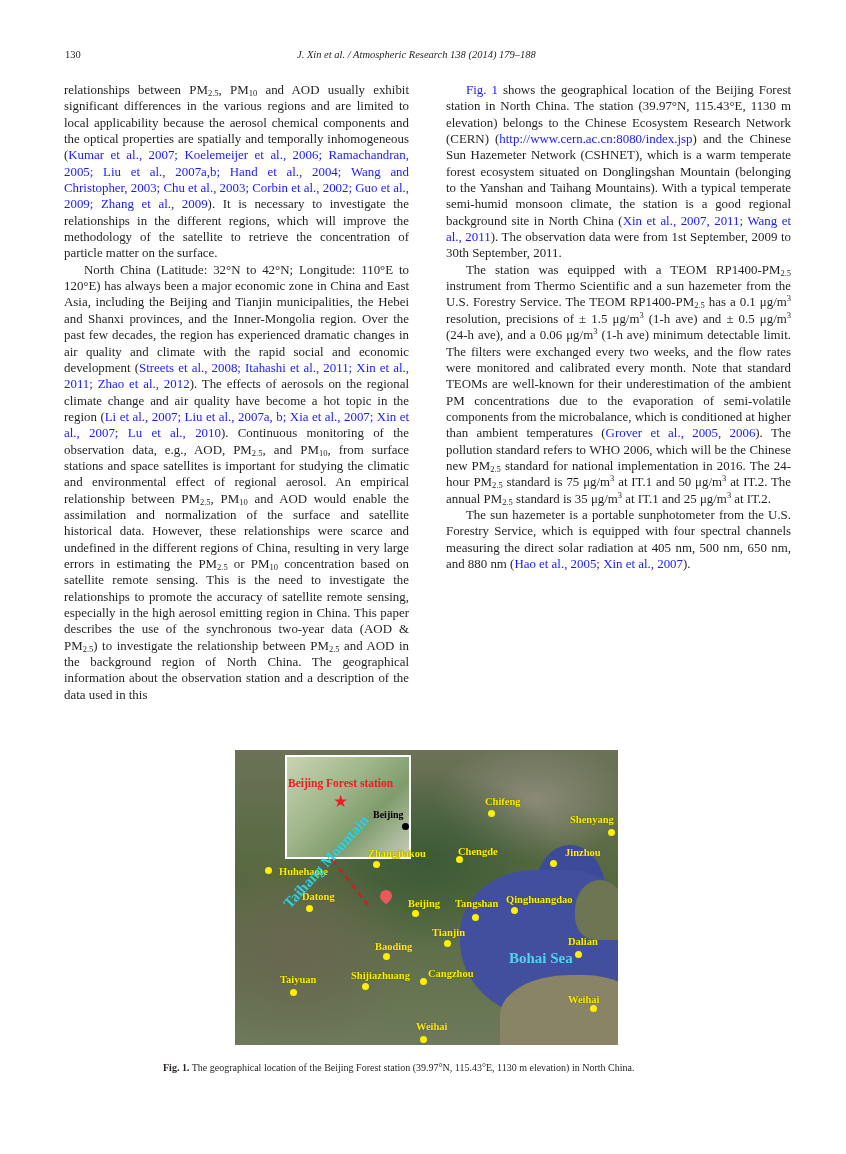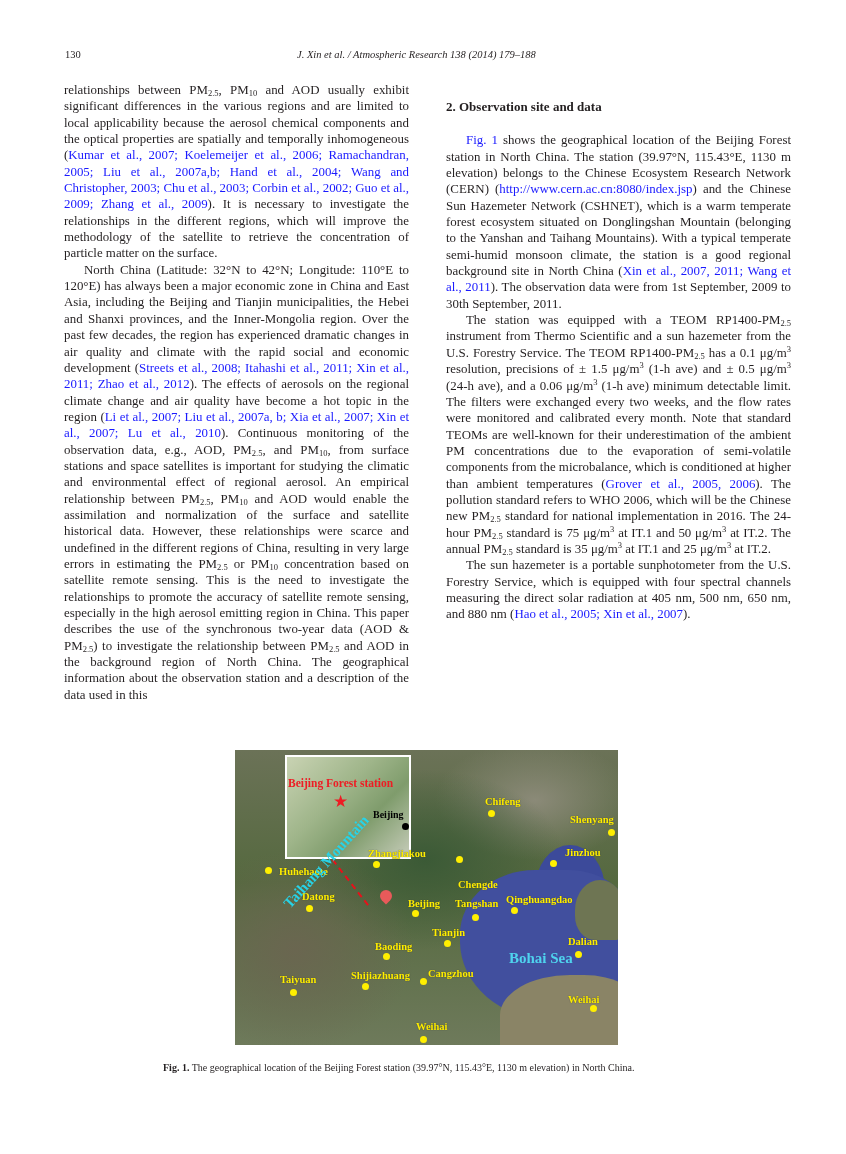--- a/index.html
+++ b/index.html
@@ -47,21 +47,20 @@
 
 <div class="hdr hdr-num">130</div>
 <div class="hdr hdr-title">J. Xin et al. / Atmospheric Research 138 (2014) 179–188</div>
 
 <div class="col col-left">
   <p><span>relationships between PM</span><sub>2.5</sub><span>, PM</span><sub>10</sub><span> and AOD usually exhibit significant differences in the various regions and are limited to local applicability because the aerosol chemical components and the optical properties are spatially and temporally inhomogeneous (</span><a class="lnk">Kumar et al., 2007; Koelemeijer et al., 2006; Ramachandran, 2005; Liu et al., 2007a,b; Hand et al., 2004; Wang and Christopher, 2003; Chu et al., 2003; Corbin et al., 2002; Guo et al., 2009; Zhang et al., 2009</a><span>). It is necessary to investigate the relationships in the different regions, which will improve the methodology of the satellite to retrieve the concentration of particle matter on the surface.</span></p>
   <p class="ind"><span>North China (Latitude: 32°N to 42°N; Longitude: 110°E to 120°E) has always been a major economic zone in China and East Asia, including the Beijing and Tianjin municipalities, the Hebei and Shanxi provinces, and the Inner-Mongolia region. Over the past few decades, the region has experienced dramatic changes in air quality and climate with the rapid social and economic development (</span><a class="lnk">Streets et al., 2008; Itahashi et al., 2011; Xin et al., 2011; Zhao et al., 2012</a><span>). The effects of aerosols on the regional climate change and air quality have become a hot topic in the region (</span><a class="lnk">Li et al., 2007; Liu et al., 2007a, b; Xia et al., 2007; Xin et al., 2007; Lu et al., 2010</a><span>). Continuous monitoring of the observation data, e.g., AOD, PM</span><sub>2.5</sub><span>, and PM</span><sub>10</sub><span>, from surface stations and space satellites is important for studying the climatic and environmental effect of regional aerosol. An empirical relationship between PM</span><sub>2.5</sub><span>, PM</span><sub>10</sub><span> and AOD would enable the assimilation and normalization of the surface and satellite historical data. However, these relationships were scarce and undefined in the different regions of China, resulting in very large errors in estimating the PM</span><sub>2.5</sub><span> or PM</span><sub>10</sub><span> concentration based on satellite remote sensing. This is the need to investigate the relationships to promote the accuracy of satellite remote sensing, especially in the high aerosol emitting region in China. This paper describes the use of the synchronous two-year data (AOD &amp; PM</span><sub>2.5</sub><span>) to investigate the relationship between PM</span><sub>2.5</sub><span> and AOD in the background region of North China. The geographical information about the observation station and a description of the data used in this</span></p>
 </div>
 
 <div class="col col-right">
-  <h2>2. Observation site and data</h2>
   <p class="ind"><a class="lnk">Fig. 1</a><span> shows the geographical location of the Beijing Forest station in North China. The station (39.97°N, 115.43°E, 1130 m elevation) belongs to the Chinese Ecosystem Research Network (CERN) (</span><a class="lnk">http://www.cern.ac.cn:8080/index.jsp</a><span>) and the Chinese Sun Hazemeter Network (CSHNET), which is a warm temperate forest ecosystem situated on Donglingshan Mountain (belonging to the Yanshan and Taihang Mountains). With a typical temperate semi-humid monsoon climate, the station is a good regional background site in North China (</span><a class="lnk">Xin et al., 2007, 2011; Wang et al., 2011</a><span>). The observation data were from 1st September, 2009 to 30th September, 2011.</span></p>
   <p class="ind"><span>The station was equipped with a TEOM RP1400-PM</span><sub>2.5</sub><span> instrument from Thermo Scientific and a sun hazemeter from the U.S. Forestry Service. The TEOM RP1400-PM</span><sub>2.5</sub><span> has a 0.1 μg/m</span><sup>3</sup><span> resolution, precisions of ± 1.5 μg/m</span><sup>3</sup><span> (1-h ave) and ± 0.5 μg/m</span><sup>3</sup><span> (24-h ave), and a 0.06 μg/m</span><sup>3</sup><span> (1-h ave) minimum detectable limit. The filters were exchanged every two weeks, and the flow rates were monitored and calibrated every month. Note that standard TEOMs are well-known for their underestimation of the ambient PM concentrations due to the evaporation of semi-volatile components from the microbalance, which is conditioned at higher than ambient temperatures (</span><a class="lnk">Grover et al., 2005, 2006</a><span>). The pollution standard refers to WHO 2006, which will be the Chinese new PM</span><sub>2.5</sub><span> standard for national implementation in 2016. The 24-hour PM</span><sub>2.5</sub><span> standard is 75 μg/m</span><sup>3</sup><span> at IT.1 and 50 μg/m</span><sup>3</sup><span> at IT.2. The annual PM</span><sub>2.5</sub><span> standard is 35 μg/m</span><sup>3</sup><span> at IT.1 and 25 μg/m</span><sup>3</sup><span> at IT.2.</span></p>
   <p class="ind"><span>The sun hazemeter is a portable sunphotometer from the U.S. Forestry Service, which is equipped with four spectral channels measuring the direct solar radiation at 405 nm, 500 nm, 650 nm, and 880 nm (</span><a class="lnk">Hao et al., 2005; Xin et al., 2007</a><span>).</span></p>
 </div>
 
 <div class="figure">
   <div class="sea2"></div>
   <div class="sea"></div>
   <div class="peninsula2"></div>
   <div class="peninsula"></div>
@@ -74,21 +73,21 @@
     <div class="inset-dot"></div>
   </div>
   <div id="cities">
       <div class="dot" style="left: 253px; top: 60px;"></div>
       <div class="city" style="left: 250px; top: 46px;">Chifeng</div>
       <div class="dot" style="left: 373px; top: 79px;"></div>
       <div class="city" style="left: 335px; top: 64px;">Shenyang</div>
       <div class="dot" style="left: 138px; top: 111px;"></div>
       <div class="city" style="left: 133px; top: 98px;">Zhangjiakou</div>
       <div class="dot" style="left: 221px; top: 106px;"></div>
-      <div class="city" style="left: 223px; top: 96px; margin-top: 33px;">Chengde</div>
+      <div class="city" style="left: 223px; top: 96px;">Chengde</div>
       <div class="dot" style="left: 315px; top: 110px;"></div>
       <div class="city" style="left: 330px; top: 97px;">Jinzhou</div>
       <div class="dot" style="left: 30px; top: 117px;"></div>
       <div class="city" style="left: 44px; top: 116px;">Huhehaote</div>
       <div class="dot" style="left: 71px; top: 155px;"></div>
       <div class="city" style="left: 67px; top: 141px;">Datong</div>
       <div class="dot" style="left: 177px; top: 160px;"></div>
       <div class="city" style="left: 173px; top: 148px;">Beijing</div>
       <div class="dot" style="left: 237px; top: 164px;"></div>
       <div class="city" style="left: 220px; top: 148px;">Tangshan</div>

